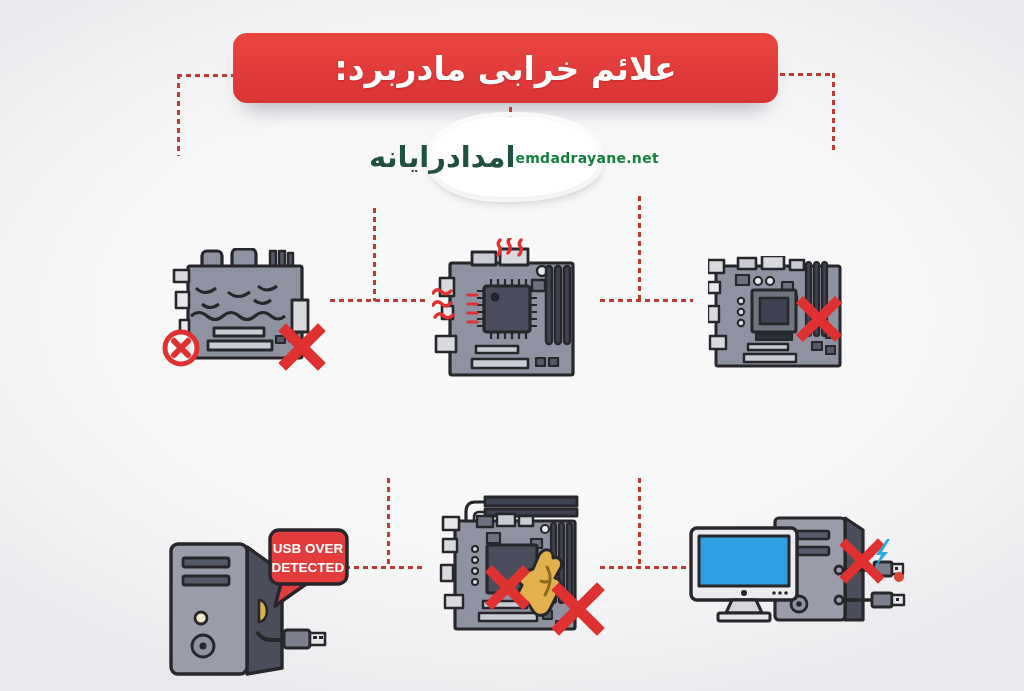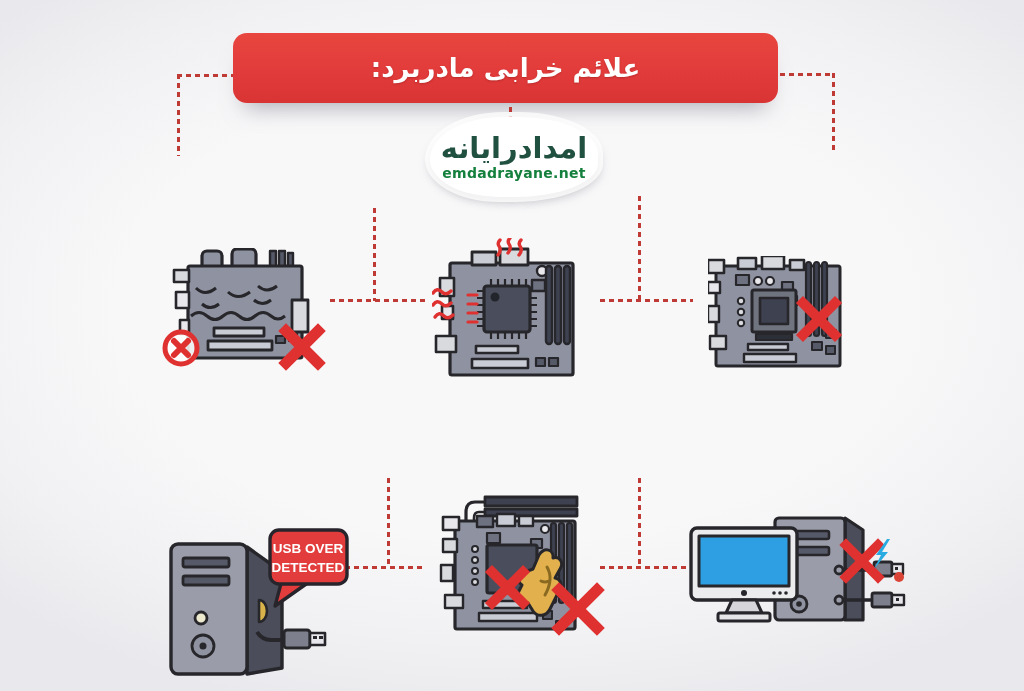--- a/index.html
+++ b/index.html
@@ -4,27 +4,27 @@
 <style>
   html,body{margin:0;padding:0;}
   body{font-family:"DejaVu Sans","Liberation Sans",sans-serif;}
   #stage{position:relative;width:1024px;height:691px;overflow:hidden;
     background:radial-gradient(ellipse 70% 60% at 50% 45%, #f8f8f9 55%, #f1f1f3 80%, #e9e9ed 100%);}
   
   .banner{position:absolute;left:233px;top:33px;width:545px;height:70px;border-radius:14px;
     background:linear-gradient(180deg,#e8463f 0%,#e23b3b 55%,#d93434 100%);
     box-shadow:0 16px 22px -12px rgba(110,110,130,.55);
     display:flex;align-items:center;justify-content:center;}
-  .banner-title{color:#ffffff;font-size:26px;font-weight:bold;direction:rtl;letter-spacing:.5px;
+  .banner-title{color:#ffffff;font-size:33px;font-weight:bold;direction:rtl;letter-spacing:.5px;
     text-shadow:0 1px 2px rgba(120,20,20,.35);}
   
   .logo-blob{position:absolute;left:430px;top:117px;width:168px;height:80px;background:#ffffff;
     border-radius:48% 52% 55% 45% / 58% 50% 46% 52%;
     box-shadow:0 0 0 5px rgba(255,255,255,.75), 3px 6px 10px rgba(150,150,160,.35), -3px 4px 8px rgba(150,150,160,.25);
-    display:flex;flex-direction:column;align-items:center;justify-content:center;z-index:5;}
+    display:flex;align-items:center;justify-content:center;z-index:5;}
   .logo-fa{color:#20503f;font-size:29px;font-weight:bold;direction:rtl;line-height:1;}
   .logo-en{color:#15803d;font-size:14px;font-weight:bold;margin-top:2px;letter-spacing:.3px;}
   
   .dash-h{position:absolute;height:3px;
     background:repeating-linear-gradient(90deg,#bf3a35 0 5px,transparent 5px 9px);}
   .dash-v{position:absolute;width:3px;
     background:repeating-linear-gradient(180deg,#bf3a35 0 5px,transparent 5px 9px);}
   
   .fig{position:absolute;}
   svg{display:block;}

